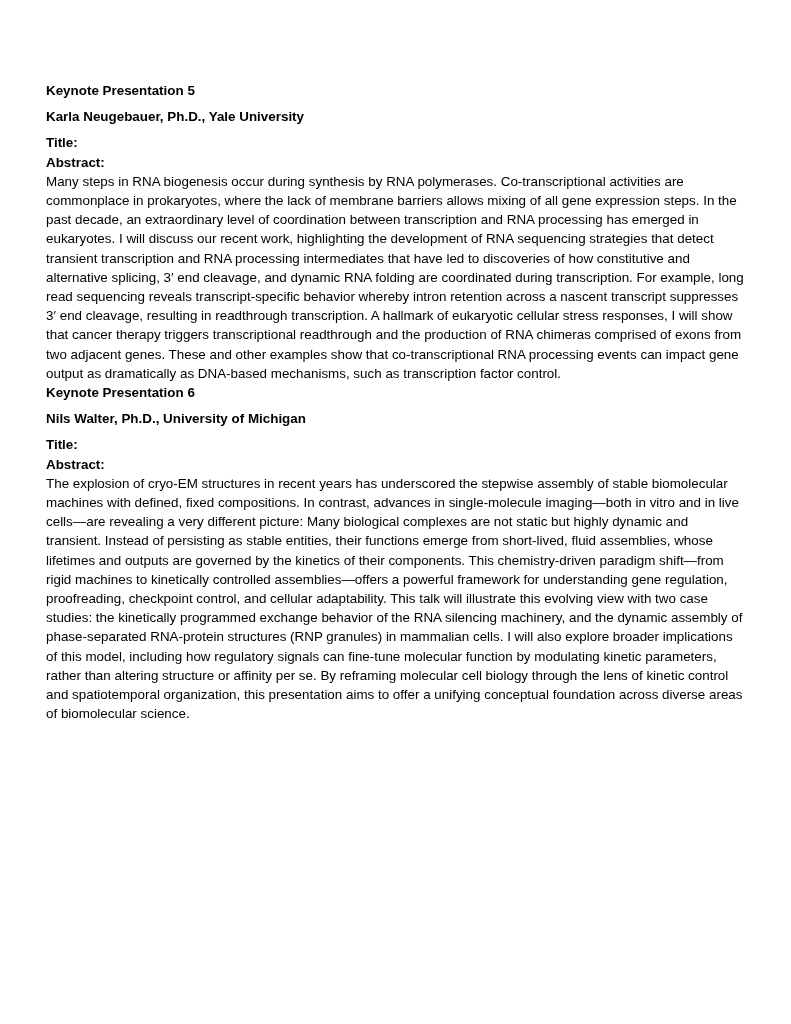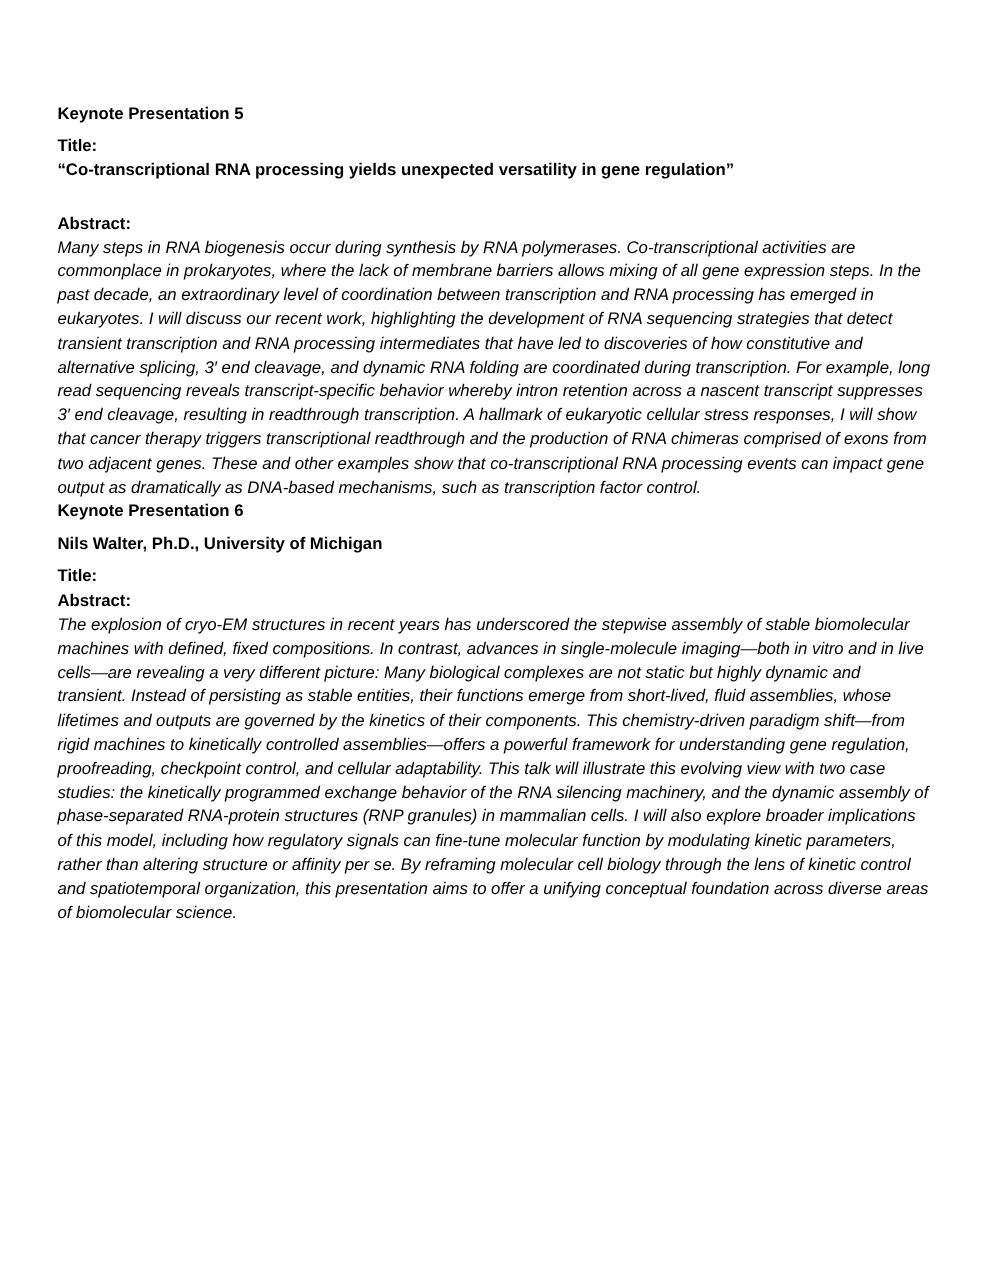--- a/index.html
+++ b/index.html
@@ -34,35 +34,34 @@
     margin-bottom: 7px;
   }
   .title-text {
     margin-bottom: 23px;
   }
   .abstract-text {
     font-size: 13.4px;
     line-height: 19.2px;
     margin: 0;
     font-weight: normal;
-    font-style: italic;
   }
   .section-2 {
   }
 </style>
 </head>
 <body>
 
 <div class="page">
   <div class="content">
 
     <section>
       <div class="line bold mb-para">Keynote Presentation 5</div>
+      <div class="line bold mb-para">Karla Neugebauer, Ph.D., Yale University</div>
       <div class="line bold">Title:</div>
-      <div class="line bold title-text">“Co-transcriptional RNA processing yields unexpected versatility in gene regulation”</div>
       <div class="line bold">Abstract:</div>
       <p class="abstract-text">Many steps in RNA biogenesis occur during synthesis by RNA polymerases. Co-transcriptional activities are commonplace in prokaryotes, where the lack of membrane barriers allows mixing of all gene expression steps. In the past decade, an extraordinary level of coordination between transcription and RNA processing has emerged in eukaryotes. I will discuss our recent work, highlighting the development of RNA sequencing strategies that detect transient transcription and RNA processing intermediates that have led to discoveries of how constitutive and alternative splicing, 3′ end cleavage, and dynamic RNA folding are coordinated during transcription. For example, long read sequencing reveals transcript-specific behavior whereby intron retention across a nascent transcript suppresses 3′ end cleavage, resulting in readthrough transcription. A hallmark of eukaryotic cellular stress responses, I will show that cancer therapy triggers transcriptional readthrough and the production of RNA chimeras comprised of exons from two adjacent genes. These and other examples show that co-transcriptional RNA processing events can impact gene output as dramatically as DNA-based mechanisms, such as transcription factor control.</p>
     </section>
 
     <section class="section-2">
       <div class="line bold mb-para">Keynote Presentation 6</div>
       <div class="line bold mb-para">Nils Walter, Ph.D., University of Michigan</div>
       <div class="line bold">Title:</div>
       <div class="line bold">Abstract:</div>
       <p class="abstract-text">The explosion of cryo-EM structures in recent years has underscored the stepwise assembly of stable biomolecular machines with defined, fixed compositions. In contrast, advances in single-molecule imaging—both in vitro and in live cells—are revealing a very different picture: Many biological complexes are not static but highly dynamic and transient. Instead of persisting as stable entities, their functions emerge from short-lived, fluid assemblies, whose lifetimes and outputs are governed by the kinetics of their components. This chemistry-driven paradigm shift—from rigid machines to kinetically controlled assemblies—offers a powerful framework for understanding gene regulation, proofreading, checkpoint control, and cellular adaptability. This talk will illustrate this evolving view with two case studies: the kinetically programmed exchange behavior of the RNA silencing machinery, and the dynamic assembly of phase-separated RNA-protein structures (RNP granules) in mammalian cells. I will also explore broader implications of this model, including how regulatory signals can fine-tune molecular function by modulating kinetic parameters, rather than altering structure or affinity per se. By reframing molecular cell biology through the lens of kinetic control and spatiotemporal organization, this presentation aims to offer a unifying conceptual foundation across diverse areas of biomolecular science.</p>

